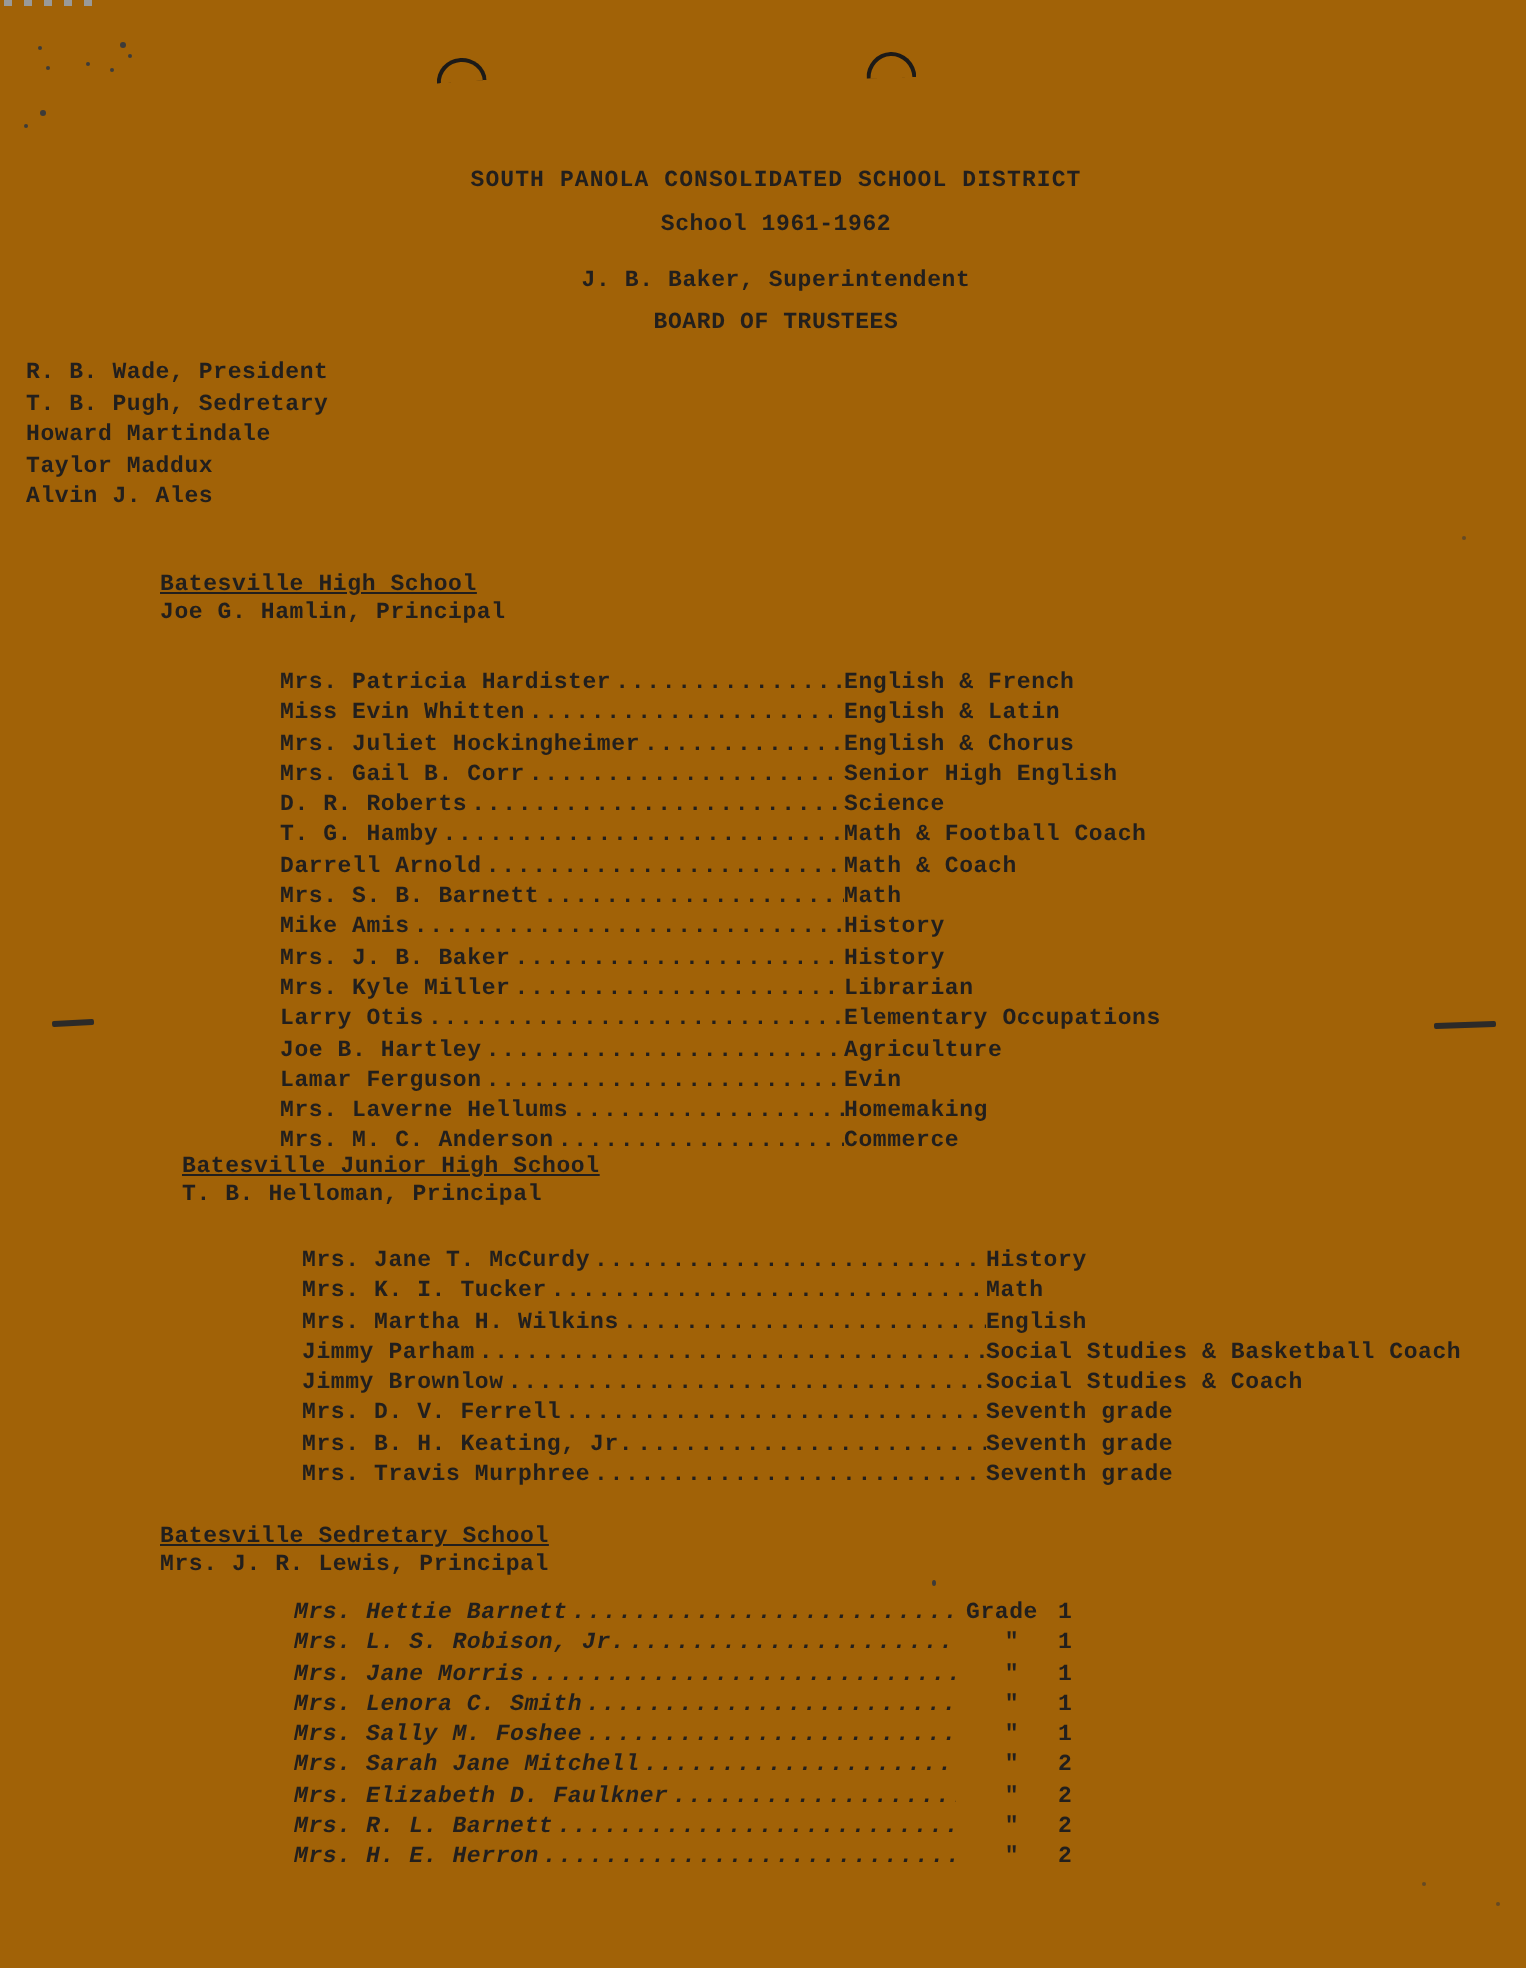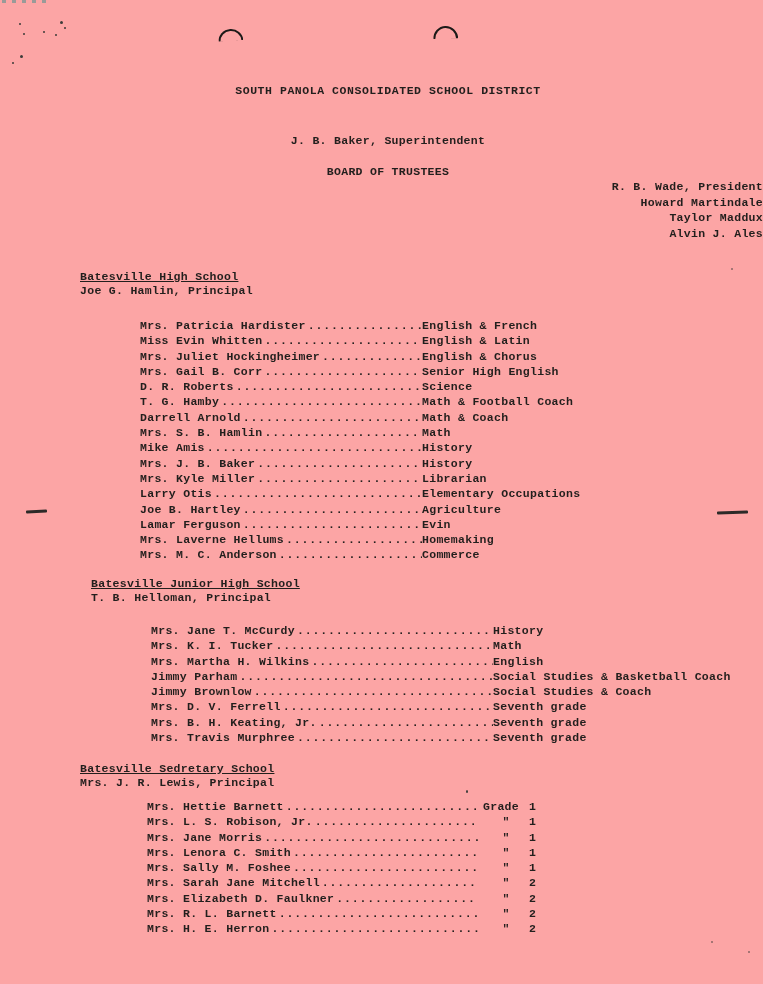--- a/index.html
+++ b/index.html
@@ -1,41 +1,41 @@
 <!DOCTYPE html>
 <html><head>
 <meta charset="utf-8">
 <style>
   html,body{margin:0;padding:0;background:#ffffff;}
-  .page{position:relative;width:763px;height:984px;background:#fca5a5;overflow:hidden;
+  .page{position:relative;width:763px;height:984px;background:#a16207;overflow:hidden;
         font-family:"Liberation Mono",monospace;font-weight:700;color:#221f1d;
         font-size:11.5px;letter-spacing:.3px;}
   
   .doc-header{position:absolute;left:13px;top:0;width:750px;height:262px;}
   .h-line{position:absolute;left:0;width:100%;text-align:center;white-space:nowrap;}
   .h-title{top:84px;letter-spacing:.55px;}
   .h-sub{top:106px;}
   .h-sup{top:134px;}
-  .h-board{top:165px;}
-  .board-list{position:absolute;left:0;top:179px;width:100%;text-align:right;line-height:15.6px;}
+  .h-board{top:155px;}
+  .board-list{position:absolute;left:0;top:179px;width:100%;text-align:left;line-height:15.6px;}
   
   .section{position:absolute;left:80px;right:0;}
-  .sec-0{top:270px;}
+  .sec-0{top:286px;}
   .sec-1{top:577px;margin-left:11px;}
   .sec-2{top:762px;}
   .school-name{height:14px;line-height:14px;text-decoration:underline;white-space:nowrap;}
   .principal{height:14px;line-height:14px;white-space:nowrap;}
   .sec-0 .staff-list{margin:20px 0 0 60px;}
   .sec-1 .staff-list{margin:18px 0 0 60px;}
   .sec-2 .staff-list{margin:9px 0 0 67px;}
   .staff-row{display:flex;height:15.3px;line-height:15.3px;white-space:nowrap;}
   .lead{display:flex;overflow:hidden;}
   .sec-0 .lead{width:282px;align-items:center;}
   .sec-1 .lead{width:342px;}
-  .sec-2 .lead{width:331px;}
+  .sec-2 .lead{width:331px;font-style:italic;}
   .name{flex:0 0 auto;}
   .dots{flex:1 1 auto;overflow:hidden;letter-spacing:.85px;margin-left:2px;}
   .subject{flex:0 0 auto;}
   .grade-label{display:inline-block;width:46px;margin-left:5px;flex:0 0 auto;}
   .grade-label.ditto{text-align:center;}
   .grade-num{flex:0 0 auto;}
   
   .speck{position:absolute;background:#3d3b39;border-radius:50%;}
   .topmark{position:absolute;top:0;height:3px;width:4px;background:#9a9a98;}
   .arc{position:absolute;border:2.5px solid #1c1a18;border-bottom:none;
@@ -66,24 +66,26 @@
     <div class="speck" style="left:711px;top:941px;width:2px;height:2px;opacity:.6;"></div>
     <div class="speck" style="left:748px;top:951px;width:2px;height:2px;opacity:.6;"></div>
     <div class="arc" style="left:218px;top:29px;width:21px;height:10px;transform:rotate(-4deg);"></div>
     <div class="arc" style="left:433px;top:26px;width:21px;height:11px;transform:rotate(-2deg);"></div>
     <div class="edge-dash" style="left:26px;top:510px;width:21px;height:2.5px;transform:rotate(-3deg);"></div>
     <div class="edge-dash" style="left:717px;top:511px;width:31px;height:3px;transform:rotate(-2deg);"></div>
   </div>
 
   <header class="doc-header">
     <div class="h-line h-title">SOUTH PANOLA CONSOLIDATED SCHOOL DISTRICT</div>
+    <div class="h-line h-sub">School 1961-1962</div>
     <div class="h-line h-sup">J. B. Baker, Superintendent</div>
     <div class="h-line h-board">BOARD OF TRUSTEES</div>
     <div class="board-list">
         <div>R. B. Wade, President</div>
+        <div>T. B. Pugh, Sedretary</div>
         <div>Howard Martindale</div>
         <div>Taylor Maddux</div>
         <div>Alvin J. Ales</div>
       </div>
   </header>
 
   <main>
   <section class="section sec-0">
     <div class="school-name">Batesville High School</div>
     <div class="principal">Joe G. Hamlin, Principal</div>
@@ -139,21 +141,21 @@
   <div class="staff-row">
             <span class="lead">
               <span class="name">Darrell Arnold</span>
               <span class="dots">......................................................................</span>
             </span>
             <span class="subject">Math &amp; Coach</span>
           </div>
 
   <div class="staff-row">
             <span class="lead">
-              <span class="name">Mrs. S. B. Hamlin</span>
+              <span class="name">Mrs. S. B. Barnett</span>
               <span class="dots">......................................................................</span>
             </span>
             <span class="subject">Math</span>
           </div>
 
   <div class="staff-row">
             <span class="lead">
               <span class="name">Mike Amis</span>
               <span class="dots">......................................................................</span>
             </span>

